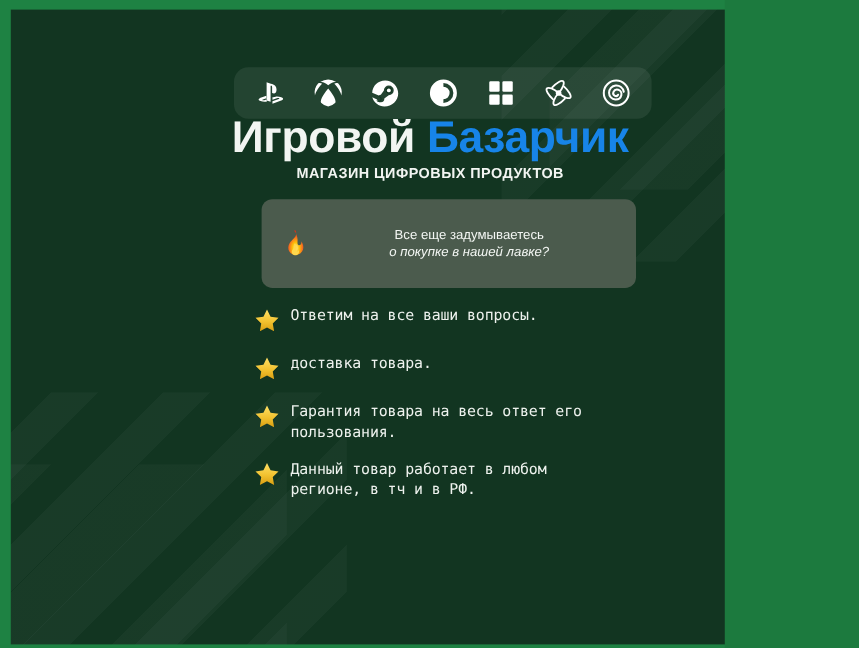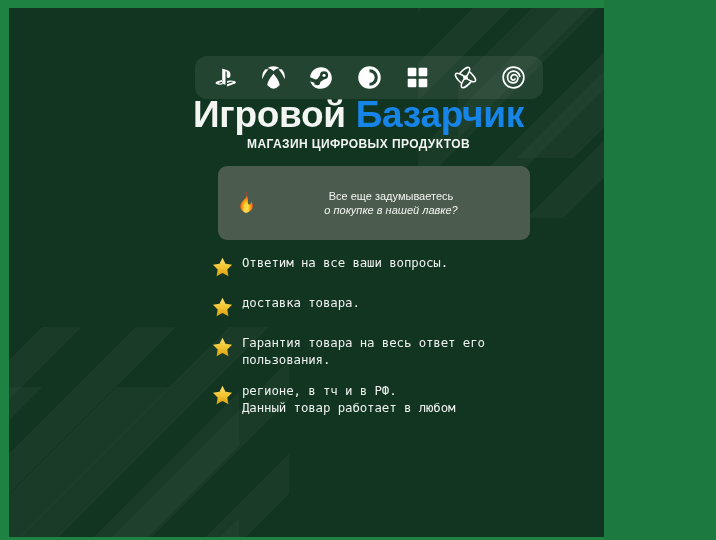--- a/index.html
+++ b/index.html
@@ -337,22 +337,22 @@
         </div>
       </div>
 
       <div class="feature-row">
         <span class="feature-star">
           <svg viewBox="0 0 24 24" width="23" height="23">
             <path fill="url(#sg1)" d="M12 1.9l3.1 6.3 6.9 1-5 4.9 1.2 6.9L12 17.7l-6.2 3.3 1.2-6.9-5-4.9 6.9-1z"></path>
           </svg>
         </span>
         <div class="feature-text">
+          <div>Данный товар работает в любом</div>
           <div>регионе, в тч и в РФ.</div>
-          <div>Данный товар работает в любом</div>
         </div>
       </div>
 
     </div>
 
     <div id="avito">
       <svg id="avito-mark" viewBox="0 0 24 24">
         <circle cx="7" cy="6.4" r="5.1" fill="#ffffff"></circle>
         <circle cx="18.2" cy="7.6" r="3.4" fill="#ffffff"></circle>
         <circle cx="6.2" cy="18" r="3.1" fill="#ffffff"></circle>

